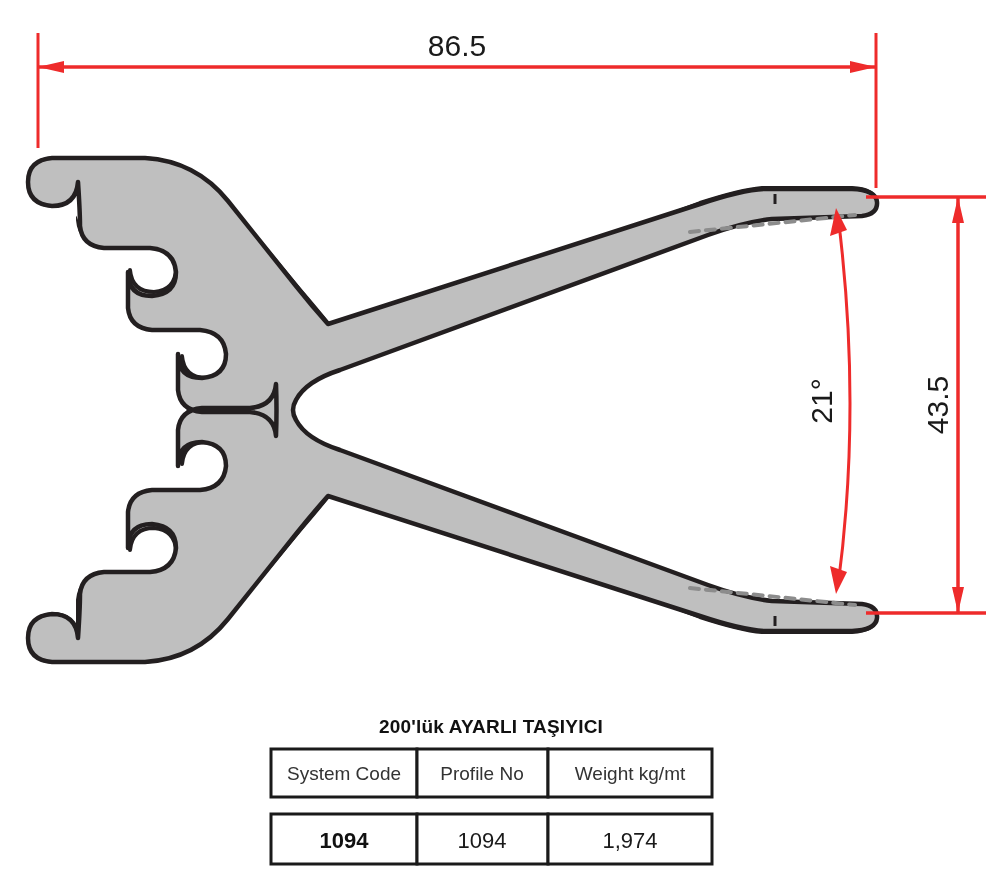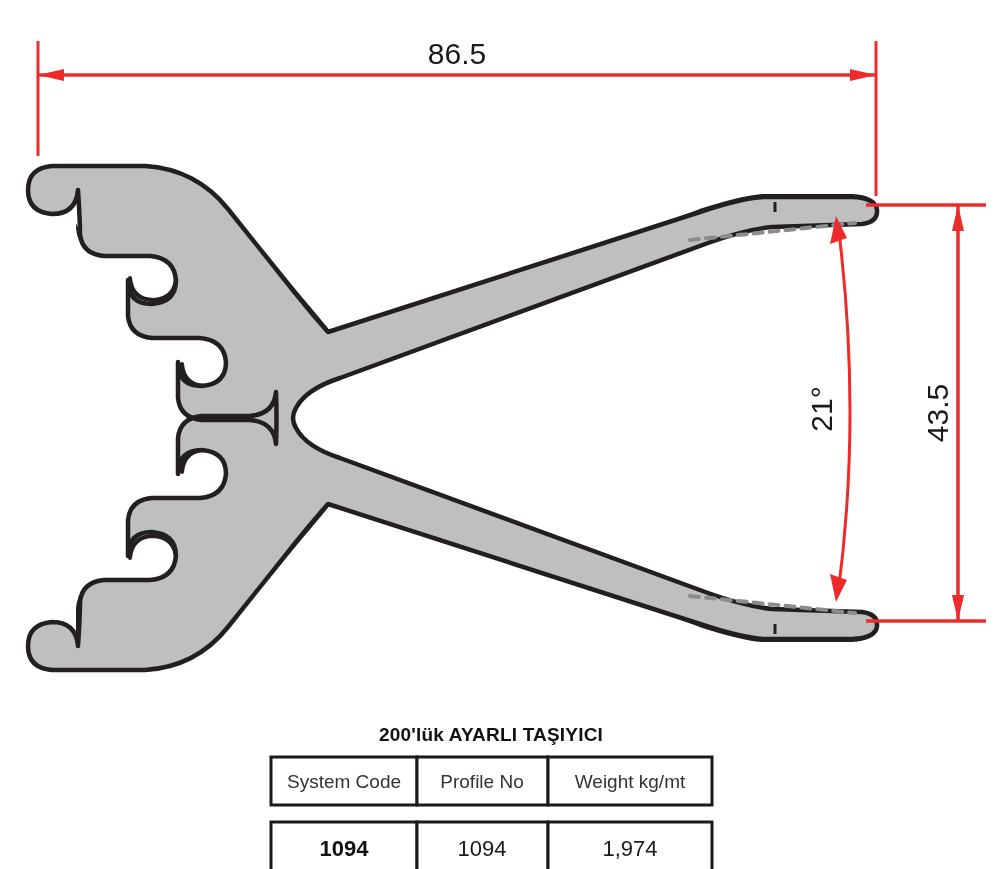--- a/index.html
+++ b/index.html
@@ -9,21 +9,21 @@
   }
   body {
     width: 1000px;
     height: 869px;
     font-family: "Liberation Sans", sans-serif;
     position: relative;
     overflow: hidden;
   }
   #drawing-root {
     position: absolute;
-    left: 0; top: 16px;
+    left: 0; top: 8px;
     width: 1000px;
     height: 787px;
   }
   svg.canvas {
     display: block;
     width: 1000px;
     height: 869px;
   }
   .dim-text {
     font-family: "Liberation Sans", sans-serif;

